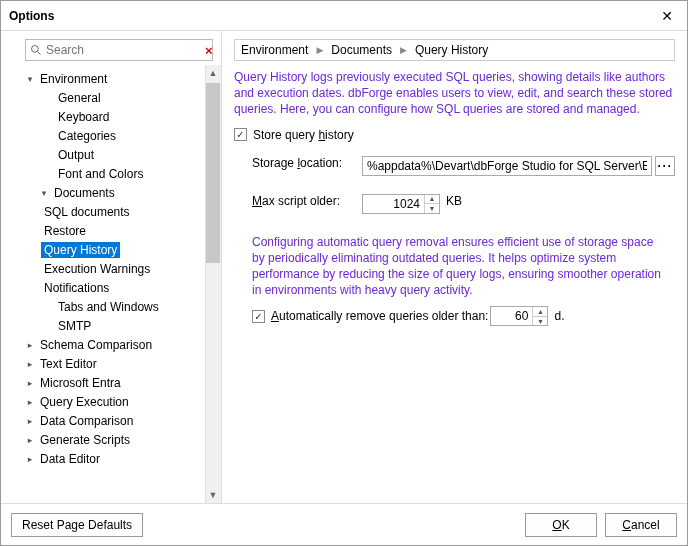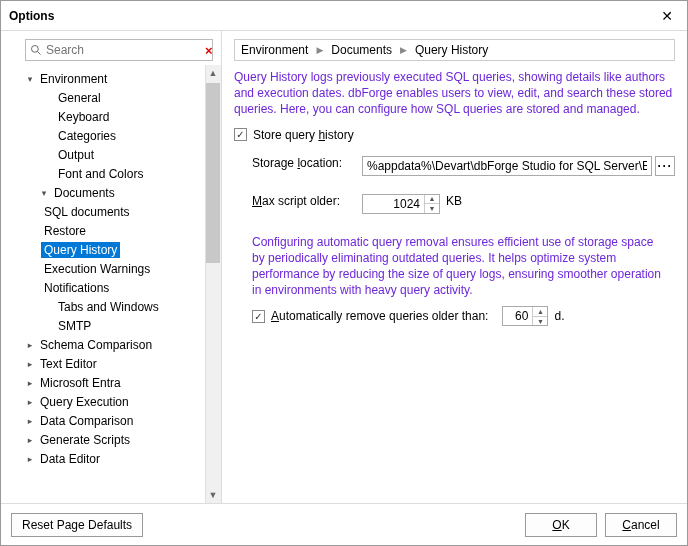--- a/index.html
+++ b/index.html
@@ -231,21 +231,21 @@
             </div>
         </div>
         <span>KB</span>
       </div>
 
       <div class="desc" style="margin:8px 8px 8px 18px;">Configuring automatic query removal ensures efficient use of storage space by periodically eliminating outdated queries. It helps optimize system performance by reducing the size of query logs, ensuring smoother operation in environments with heavy query activity.</div>
 
       <div class="row" style="margin-left:18px;">
         <span class="chk">✓</span>
         <span><span class="underline">A</span><span>utomatically remove queries older than:</span></span>
-        <div class="numbox" style="width:46px; margin-left:14px;">
+        <div class="numbox" style="width:58px; margin-left:2px;">
           <span class="numval">60</span>
           <div class="spin">
               <div>▲</div>
               <div>▼</div>
             </div>
         </div>
         <span>d.</span>
       </div>
     </div>
   </div>

